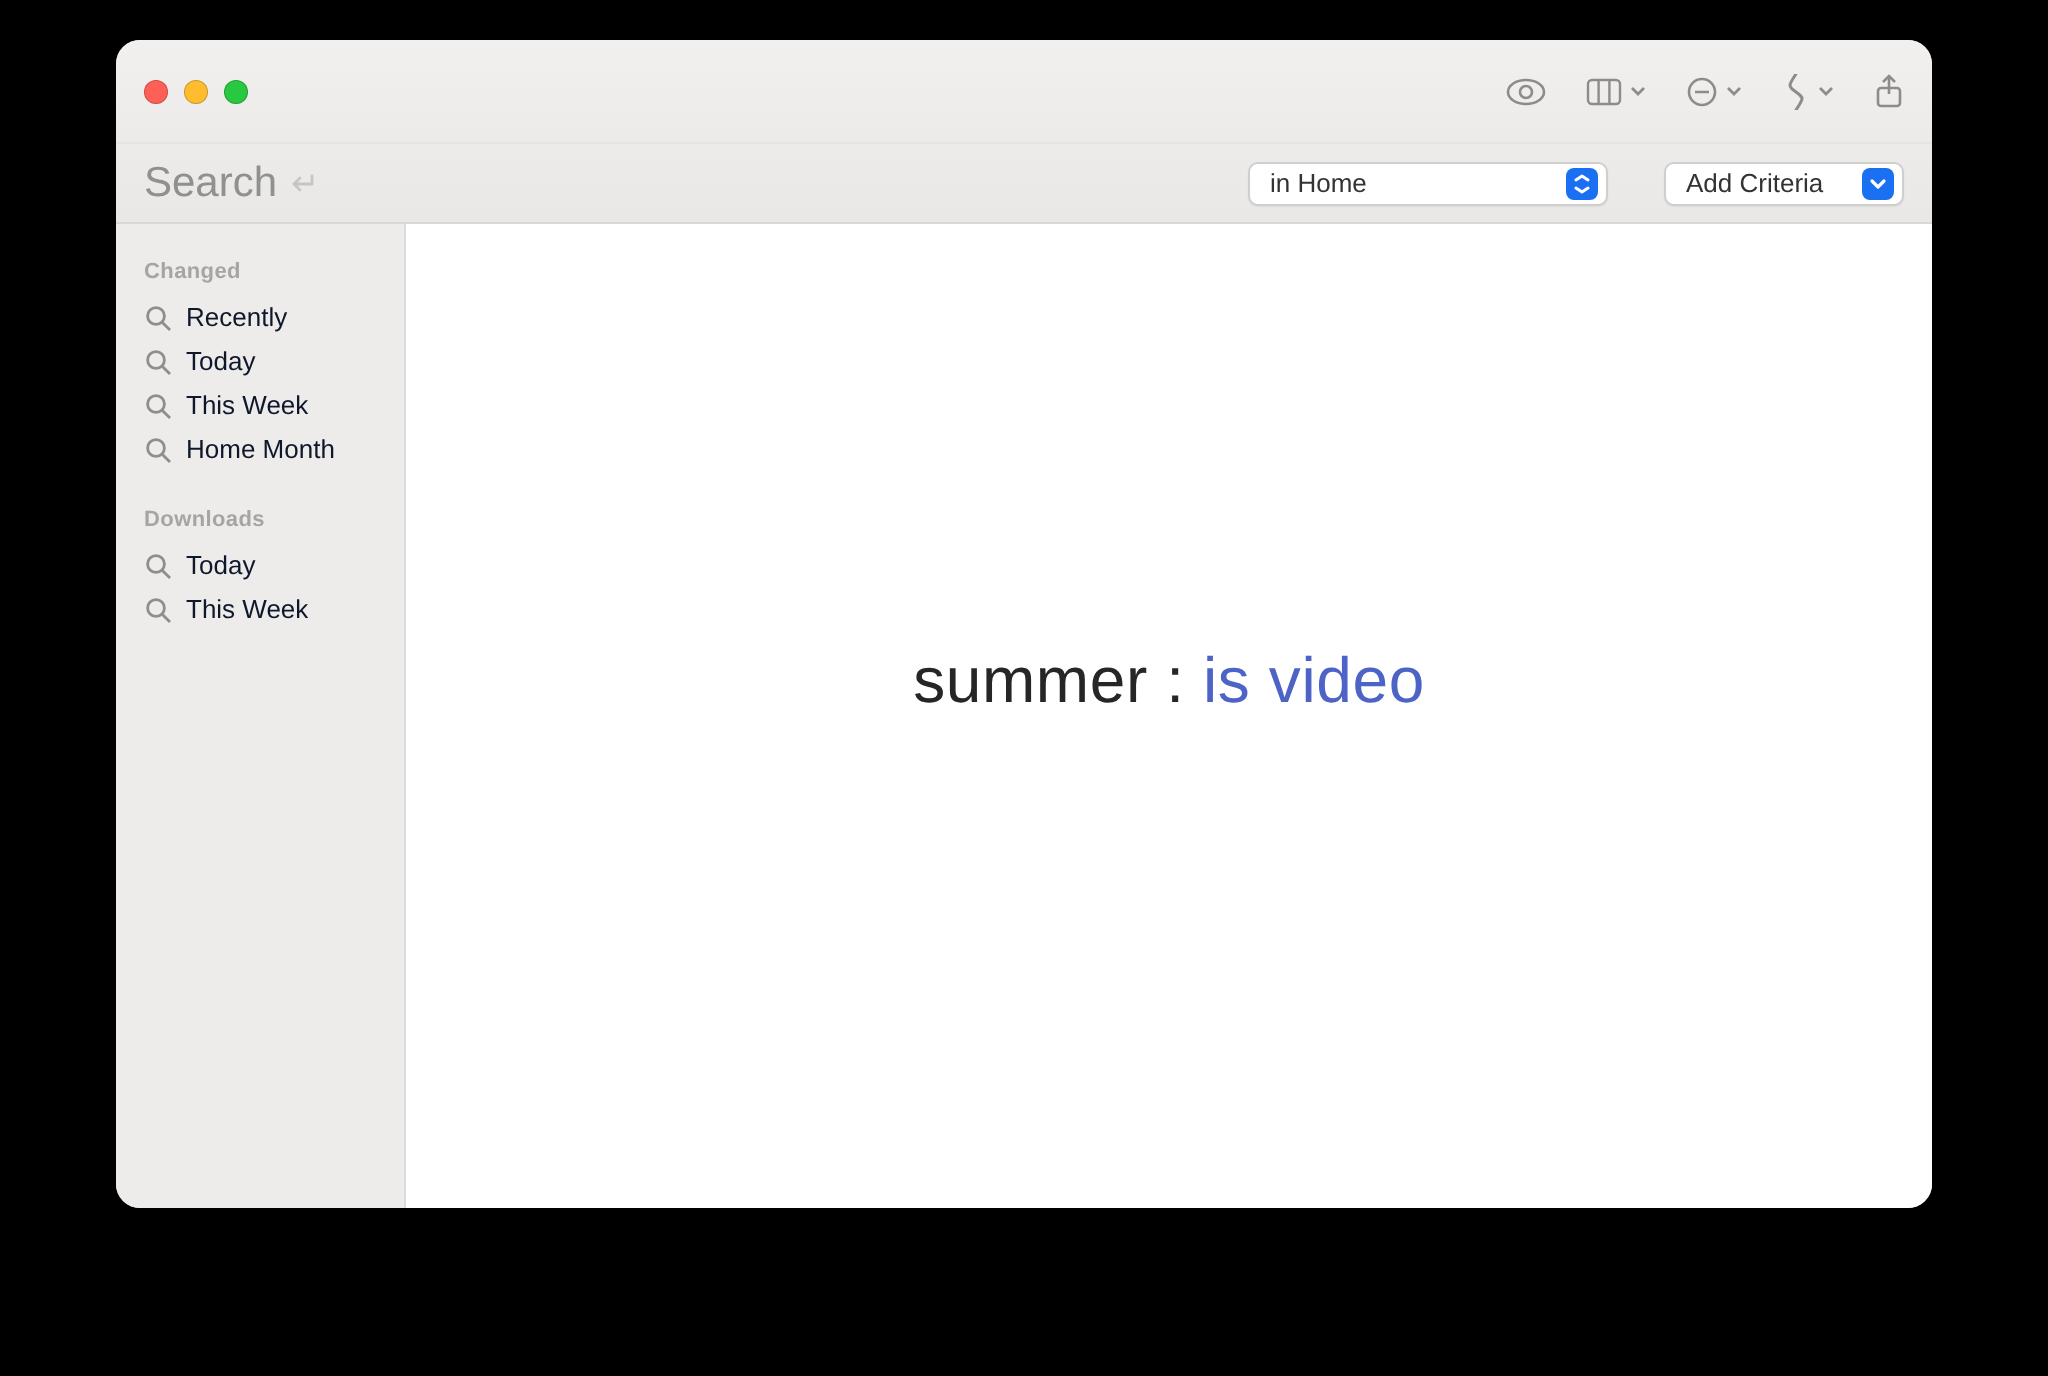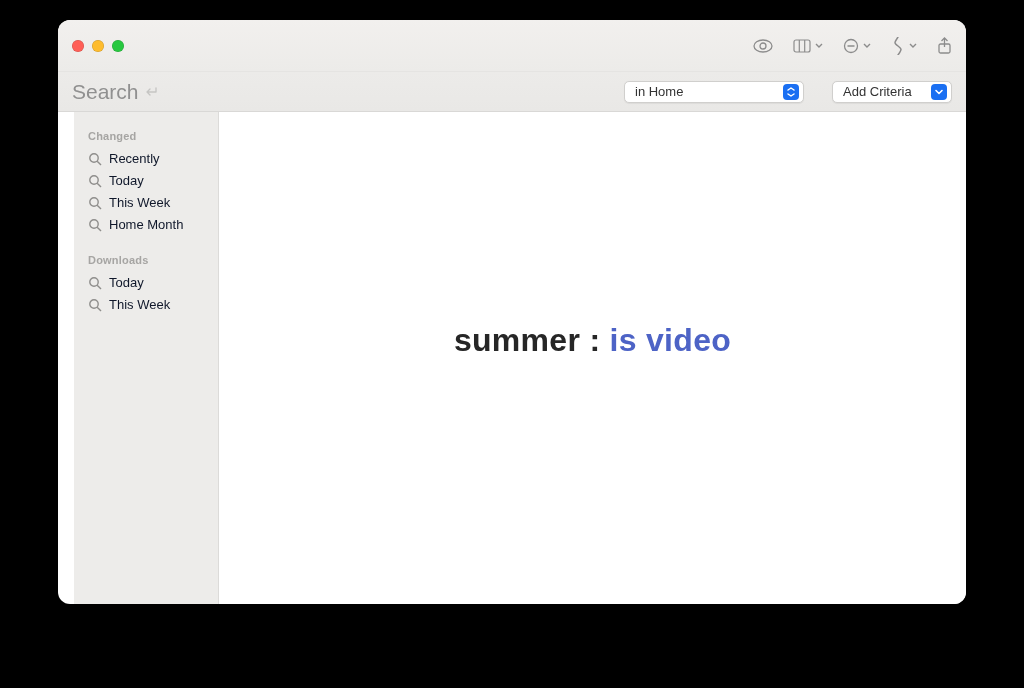--- a/index.html
+++ b/index.html
@@ -61,21 +61,21 @@
   }
   .sb-select .txt { flex:1; text-align:left; }
   .sb-select .knob {
     width:16px; height:16px; border-radius:4px;
     background:#1a6ff2;
     display:flex; align-items:center; justify-content:center;
   }
   .sb-select.crit { min-width:120px;margin-left:16px; }
 
   
-  .body { flex:1; display:flex; min-height:0;padding-left:16px; }
+  .body { flex:1; display:flex; min-height:0; }
 
   .sidebar {
     width:145px;
     background:#edecea;
     border-right:1px solid #dcdbd9;
     padding:18px 10px 10px 14px;
     overflow:auto;
   }
   .sb-section { margin-bottom:18px; }
   .sb-head { font-size:11px; font-weight:600; color:#a6a5a3; letter-spacing:0.2px; margin-bottom:6px; }
@@ -88,21 +88,21 @@
   .sb-item svg { flex:none; }
   .folder-ico { width:16px; height:12px; }
 
   .content {
     flex:1; background:#fff;
     display:flex; align-items:flex-start; justify-content:center;
     padding-top:210px;
   }
   .query {
     font-size:32px; letter-spacing:0.3px;
-    color:#262626; font-weight:700;
+    color:#262626; font-weight:400;
   }
   .query .filter { color:#4d63c6; }
 
   
   .mag { stroke:#8f8e8c; stroke-width:1.4; fill:none; }
 </style>
 </head>
 <body>
 
 <div class="window">

